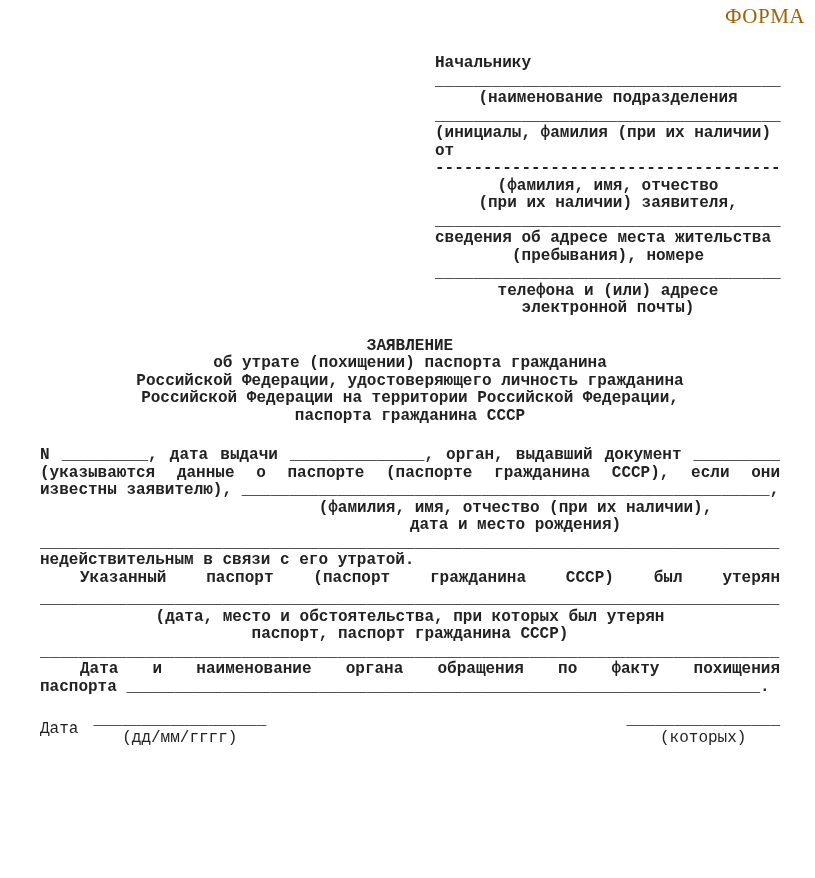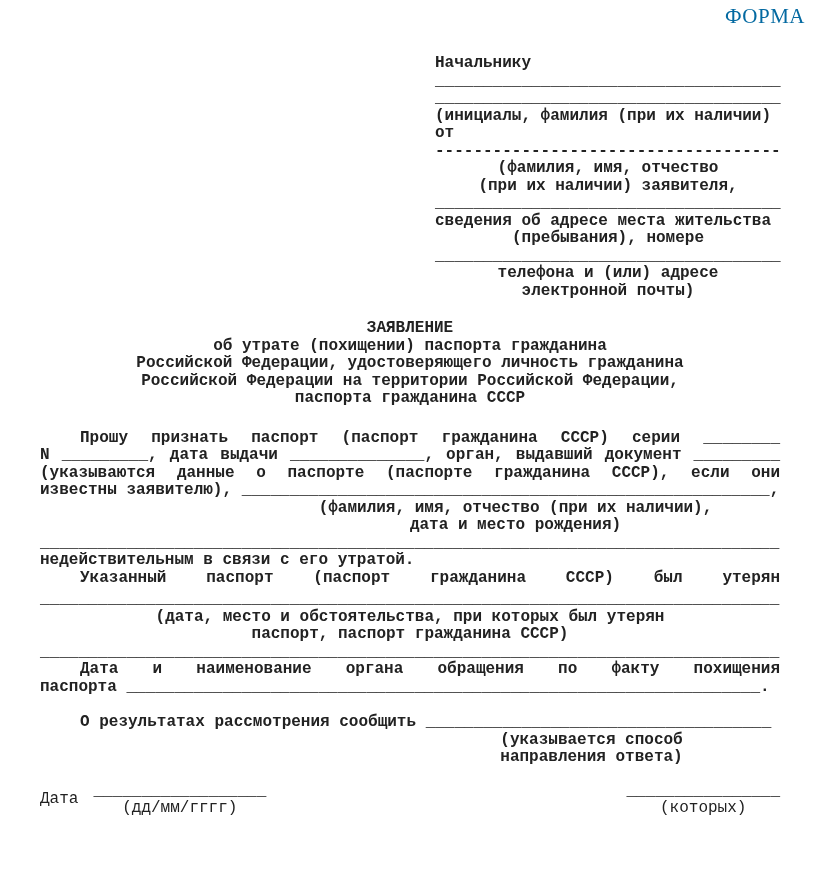--- a/index.html
+++ b/index.html
@@ -16,21 +16,21 @@
     overflow: hidden;
   }
   .forma {
     position: absolute;
     top: 8px;
     right: 10px;
     font-family: "Liberation Serif", "DejaVu Serif", serif;
     font-size: 21px;
     font-weight: 400;
     letter-spacing: 0.5px;
-    color: #0369a1;
+    color: #a16207;
   }
   .content { padding: 55px 35px 0 40px; }
   .row { white-space: nowrap; min-height: 17.5px; font-weight: bold; }
   .center { text-align: center; }
   .just { text-align: justify; text-align-last: justify; }
   .ind { text-indent: 40px; }
   
   .rcol { margin-left: 395px; width: 346px; }
   
   .title-block { margin-top: 20px; text-align: center; }
@@ -53,20 +53,21 @@
 
 <div class="page">
 
   <div class="forma">ФОРМА</div>
 
   <div class="content">
 
     <div class="rcol">
       <div class="row">Начальнику</div>
       <div class="row">____________________________________</div>
+      <div class="row center">(наименование подразделения</div>
       <div class="row">____________________________________</div>
       <div class="row">(инициалы, фамилия (при их наличии)</div>
       <div class="row">от</div>
       <div class="row">------------------------------------</div>
       <div class="row center">(фамилия, имя, отчество</div>
       <div class="row center">(при их наличии) заявителя,</div>
       <div class="row">____________________________________</div>
       <div class="row">сведения об адресе места жительства</div>
       <div class="row center">(пребывания), номере</div>
       <div class="row">____________________________________</div>
@@ -76,21 +77,20 @@
 
     <div class="title-block">
       <div class="row center">ЗАЯВЛЕНИЕ</div>
       <div class="row center">об утрате (похищении) паспорта гражданина</div>
       <div class="row center">Российской Федерации, удостоверяющего личность гражданина</div>
       <div class="row center">Российской Федерации на территории Российской Федерации,</div>
       <div class="row center">паспорта гражданина СССР</div>
     </div>
 
     <div class="p1">
-      <div class="row just ind">Прошу признать паспорт (паспорт гражданина СССР) серии ________</div>
       <div class="row just">N _________, дата выдачи ______________, орган, выдавший документ _________</div>
       <div class="row just">(указываются данные о паспорте (паспорте гражданина СССР), если они</div>
       <div class="row">известны заявителю), _______________________________________________________,</div>
       <div class="cap-fio">
         <div class="row center">(фамилия, имя, отчество (при их наличии),</div>
         <div class="row center">дата и место рождения)</div>
       </div>
     </div>
 
     <div class="row">_____________________________________________________________________________</div>
@@ -98,27 +98,20 @@
     <div class="row just ind">Указанный паспорт (паспорт гражданина СССР) был утерян</div>
 
     <div class="row rule2">_____________________________________________________________________________</div>
     <div class="row center">(дата, место и обстоятельства, при которых был утерян</div>
     <div class="row center">паспорт, паспорт гражданина СССР)</div>
 
     <div class="row">_____________________________________________________________________________</div>
     <div class="row just ind">Дата и наименование органа обращения по факту похищения</div>
     <div class="row">паспорта __________________________________________________________________.</div>
 
-    <div class="p4">
-      <div class="row ind">О результатах рассмотрения сообщить ____________________________________</div>
-      <div class="cap-way">
-        <div class="row center">(указывается способ</div>
-        <div class="row center">направления ответа)</div>
-      </div>
-    </div>
 
     <div class="footer">
       <div class="date-group">
         <span class="date-label">Дата</span>
         <span class="fld">
           <div class="row">__________________</div>
           <div class="cap">(дд/мм/гггг)</div>
         </span>
       </div>
       <div class="fld">

